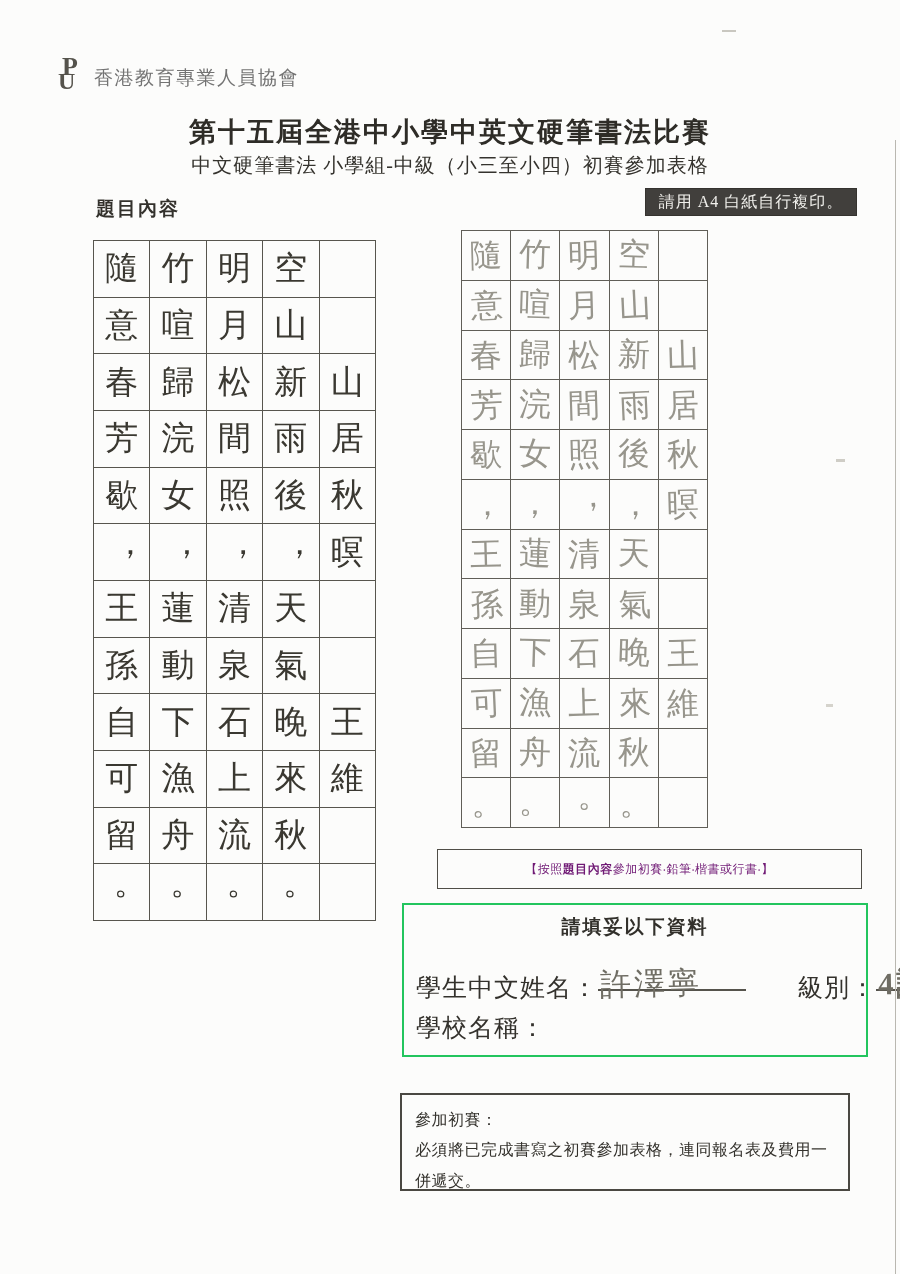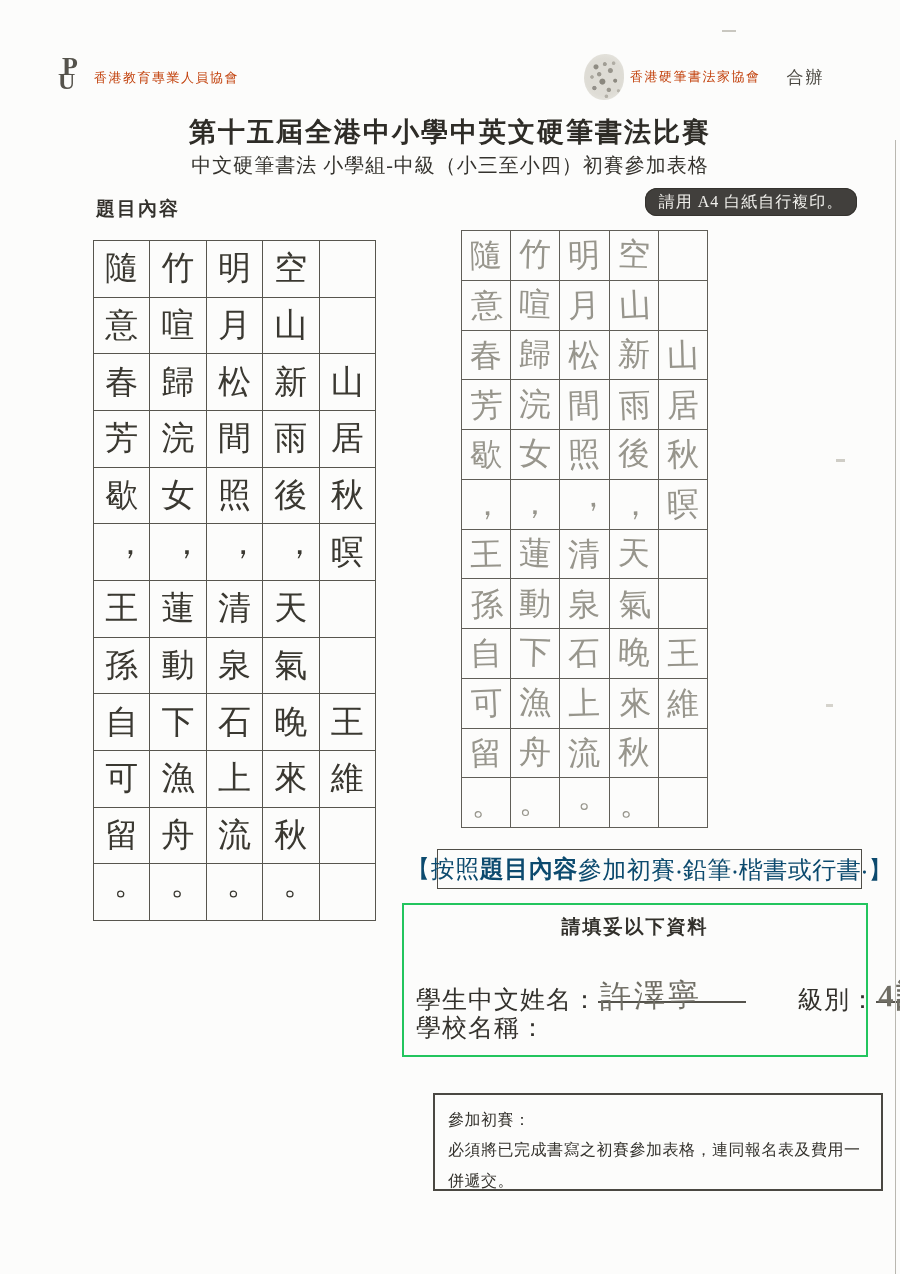--- a/index.html
+++ b/index.html
@@ -3,21 +3,21 @@
 <meta charset="utf-8">
 <style>
   html,body{margin:0;padding:0;background:#ffffff;}
   .page{position:relative;width:900px;height:1274px;background:#fcfcfb;overflow:hidden;
         font-family:"Liberation Serif", serif;color:#34322d;}
 
   
   .org{position:absolute;display:flex;align-items:center;}
   .org-left{left:58px;top:56px;}
   .org-right{left:584px;top:54px;}
-  .org-name{font-size:13px;letter-spacing:1.5px;color:#c2410c;font-family:Liberation Serif, serif;}
+  .org-name{font-size:19px;letter-spacing:1.5px;color:#737373;font-family:Liberation Serif, serif;}
   .co-label{font-size:17px;letter-spacing:2px;color:#4a4842;margin-left:26px;}
 
   .ptu-logo{position:relative;width:30px;height:44px;margin-right:6px;}
   .ptu-logo .p{position:absolute;left:4px;top:-4px;font:bold 26px "Liberation Serif",serif;color:#55534c;}
   .ptu-logo .u{position:absolute;left:0px;top:12px;font:bold 24px "Liberation Serif",serif;color:#55534c;}
 
   .seal{width:40px;height:46px;margin-right:6px;border-radius:54% 46% 50% 50%;
         background:
           radial-gradient(circle at 30% 28%, #8f8c83 2px, transparent 3px),
           radial-gradient(circle at 66% 36%, #97948b 2px, transparent 3px),
@@ -37,63 +37,63 @@
   
   .title{position:absolute;left:0;top:114px;width:900px;text-align:center;
          font-size:27px;font-weight:bold;letter-spacing:2px;color:#2e2c27;}
   .subtitle{position:absolute;left:0;top:152px;width:900px;text-align:center;
             font-size:20px;letter-spacing:1px;color:#35332e;}
 
   .section-label{position:absolute;left:96px;top:196px;font-size:19px;font-weight:bold;
                  letter-spacing:2px;color:#33312c;}
   .badge{position:absolute;left:645px;top:188px;width:212px;height:28px;background:#413f3c;
          color:#f1f0ec;font-size:16px;line-height:28px;text-align:center;letter-spacing:1px;
-         box-shadow:0 0 0 1px #35332f inset;border-radius:12px;}
+         box-shadow:0 0 0 1px #35332f inset;}
 
   
   table.char-grid{position:absolute;border-collapse:collapse;table-layout:fixed;}
   table.char-grid td{text-align:center;vertical-align:middle;line-height:1;padding:0;overflow:visible;}
   table.char-grid td span{display:inline-block;}
 
   table.grid-print{left:93px;top:240px;width:283px;height:681px;}
   .grid-print td{border:1px solid #57554e;font-size:33px;color:#3a3831;}
 
   table.grid-hand{left:461px;top:230px;width:247px;height:598px;}
   .grid-hand td{border:1px solid #605e57;font-size:32px;color:#8f8d83;}
   .hand{transform:rotate(-1.6deg);opacity:.92;}
   .grid-hand td:nth-child(2n) .hand{transform:rotate(1.8deg) translateY(-1px);}
   .grid-hand tr:nth-child(2n) td:nth-child(3n+1) .hand{transform:rotate(-2.6deg) translateX(1px);}
   .punct{transform:translate(26%,-26%);}
   .hand.punct{transform:translate(26%,-26%) rotate(-6deg);}
 
   
   .instr-box{position:absolute;left:437px;top:849px;width:423px;height:38px;border:1px solid #504e47;
-             display:flex;align-items:center;justify-content:center;font-size:24px;color:#0c4a6e;
+             display:flex;align-items:center;justify-content:center;font-size:12px;color:#701a75;
              letter-spacing:.5px;white-space:nowrap;}
   .instr-box .b{font-weight:bold;}
 
   
   .form-box{position:absolute;left:402px;top:903px;width:462px;height:150px;border:2px solid #22c55e;}
   .form-title{position:absolute;left:0;top:9px;width:100%;text-align:center;font-size:19px;
               font-weight:600;letter-spacing:2px;color:#32302b;}
   .form-row{position:absolute;display:flex;align-items:baseline;white-space:nowrap;}
   .row-name{left:12px;top:60px;}
   .row-school{left:12px;top:106px;flex-direction:column;}
   .f-label{font-size:25px;letter-spacing:1px;color:#33312c;}
-  .u-line{display:inline-block;border-bottom:2px solid #55534c;height:24px;margin-top:12px;}
+  .u-line{display:inline-block;border-bottom:2px solid #55534c;height:24px;}
   .hw{font-size:31px;color:#6f6d64;letter-spacing:3px;white-space:nowrap;
       display:inline-block;transform:rotate(-1deg);position:relative;top:-2px;}
   .u-name{width:146px;padding-left:2px;}
   .u-class{width:76px;padding-left:2px;font-weight:bold;}
   .u-school{width:334px;padding-left:4px;}
   .gap-class{display:inline-block;width:52px;}
 
   
   .note-box{position:absolute;left:400px;top:1093px;width:420px;height:74px;border:2px solid #4a4842;
-            padding:10px 13px;font-size:16px;line-height:1.9;color:#34322d;letter-spacing:.5px;margin-left:33px;}
+            padding:10px 13px;font-size:16px;line-height:1.9;color:#34322d;letter-spacing:.5px;}
 
   
   .artifact{position:absolute;background:#bcbab2;}
   .scan-line-v{left:895px;top:140px;width:1px;height:1134px;background:#b9b7b0;}
   .scan-dash{left:722px;top:30px;width:14px;height:2px;background:#c9c7c0;}
   .speck-a{left:836px;top:459px;width:9px;height:3px;background:#cfcdc6;}
   .speck-b{left:826px;top:704px;width:7px;height:3px;background:#d5d3cc;}
 </style>
 </head>
 <body>
@@ -101,25 +101,20 @@
 <div class="page">
 
   <div class="org org-left">
     <div class="ptu-logo">
       <span class="p">P</span>
       <span class="u">U</span>
     </div>
     <span class="org-name">香港教育專業人員協會</span>
   </div>
 
-  <div class="org org-right">
-    <div class="seal"></div>
-    <span class="org-name">香港硬筆書法家協會</span>
-    <span class="co-label">合辦</span>
-  </div>
 
   <div class="title">第十五屆全港中小學中英文硬筆書法比賽</div>
   <div class="subtitle">中文硬筆書法 小學組-中級（小三至小四）初賽參加表格</div>
 
   <div class="section-label">題目內容</div>
   <div class="badge">請用 A4 白紙自行複印。</div>
 
   <table class="char-grid grid-print">
     <tbody>
         <tr>

